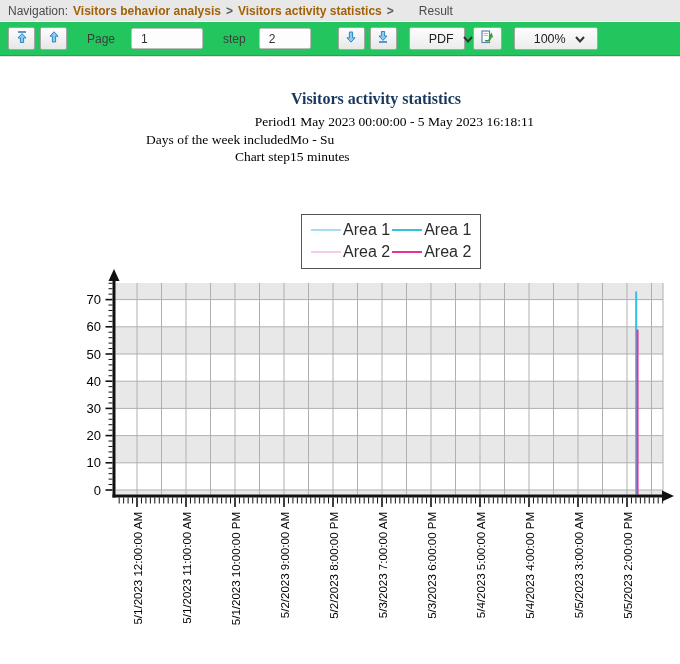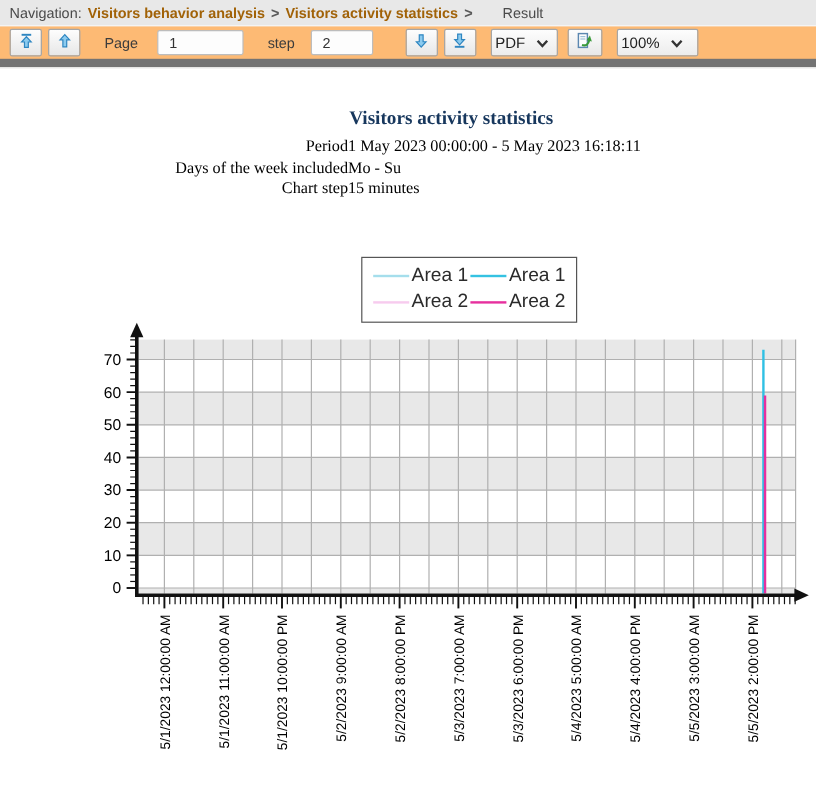--- a/index.html
+++ b/index.html
@@ -12,37 +12,37 @@
     height:22px;background:#e8e8e8;display:flex;align-items:center;
     padding:0 8px;font-size:12px;color:#4a4a4a;
     border-bottom:1px solid #f7f7f7;box-sizing:border-box;white-space:nowrap;
   }
   .navbar .crumb-sep{margin:0 5px;color:#5a5a5a;font-weight:bold;}
   .navbar a{color:#a16207;font-weight:bold;text-decoration:none;cursor:pointer;}
   .navbar .nav-prefix{margin-right:5px;}
   .navbar .crumb-current{color:#4a4a4a;margin-left:20px;}
   
   .toolbar{
-    height:34px;background:#fdba74;display:flex;align-items:center;
-    padding:0 8px;border-bottom:7px solid #737373;box-sizing:border-box;
+    height:34px;background:#22c55e;display:flex;align-items:center;
+    padding:0 8px;border-bottom:1px solid #737373;box-sizing:border-box;
   }
   .tb-btn{
     width:27px;height:23px;display:flex;align-items:center;justify-content:center;
     background:linear-gradient(#fdfdfd,#e7e7e7);border:1px solid #a6a6a6;
     border-radius:2px;box-sizing:border-box;cursor:pointer;padding:0;
   }
   .tb-btn + .tb-btn{margin-left:5px;}
   .tb-label{font-size:12px;color:#3c3c3c;margin-left:20px;}
   .tb-input{
     height:21px;border:1px solid #bdbdbd;background:#fdfdfd;border-radius:2px;
     font-family:"Liberation Sans",sans-serif;font-size:12px;color:#333;
     padding:0 0 0 9px;box-sizing:border-box;margin-left:16px;
   }
   .tb-select{
-    height:23px;display:flex;align-items:center;gap:9px;padding:0 3px;
+    height:23px;display:flex;align-items:center;gap:9px;padding:0 19px;
     background:linear-gradient(#fdfdfd,#ececec);border:1px solid #a6a6a6;
     border-radius:2px;font-size:12.5px;color:#222;cursor:pointer;box-sizing:border-box;
   }
   
   .content{
     position:relative;height:607px;background:#ffffff;border-top:1px solid #e2e2e2;
     font-family:"Liberation Serif",serif;
   }
   .report-title{
     position:absolute;top:33px;left:70px;width:612px;text-align:center;
@@ -123,21 +123,21 @@
     <span>
       <svg width="16" height="16" viewBox="0 0 16 16">
         <rect x="3" y="2" width="7.5" height="11.5" fill="#fdfdfd" stroke="#5b87b0" stroke-width="1.2"></rect>
         <rect x="4.6" y="4" width="4.2" height="1" fill="#9fc0d8"></rect>
         <rect x="4.6" y="6" width="4.2" height="1" fill="#9fc0d8"></rect>
         <path d="M6 11.5 q 5 1.5 6.2 -4.5" stroke="#3a9a3a" stroke-width="1.7" fill="none"></path>
         <polygon points="12.6,3.5 14.2,8.6 9.8,7.6" fill="#3a9a3a"></polygon>
       </svg>
     </span>
   </button>
-  <div class="tb-select" style="margin-left:12px;width:68px">
+  <div class="tb-select" style="margin-left:12px;width:84px">
     <span>100%</span>
     <span>
       <svg width="10" height="7" viewBox="0 0 10 7">
           <polyline points="1,1 5,5.4 9,1" fill="none" stroke="#333" stroke-width="2"></polyline>
         </svg>
     </span>
   </div>
 </div>
 
 <div class="content">

